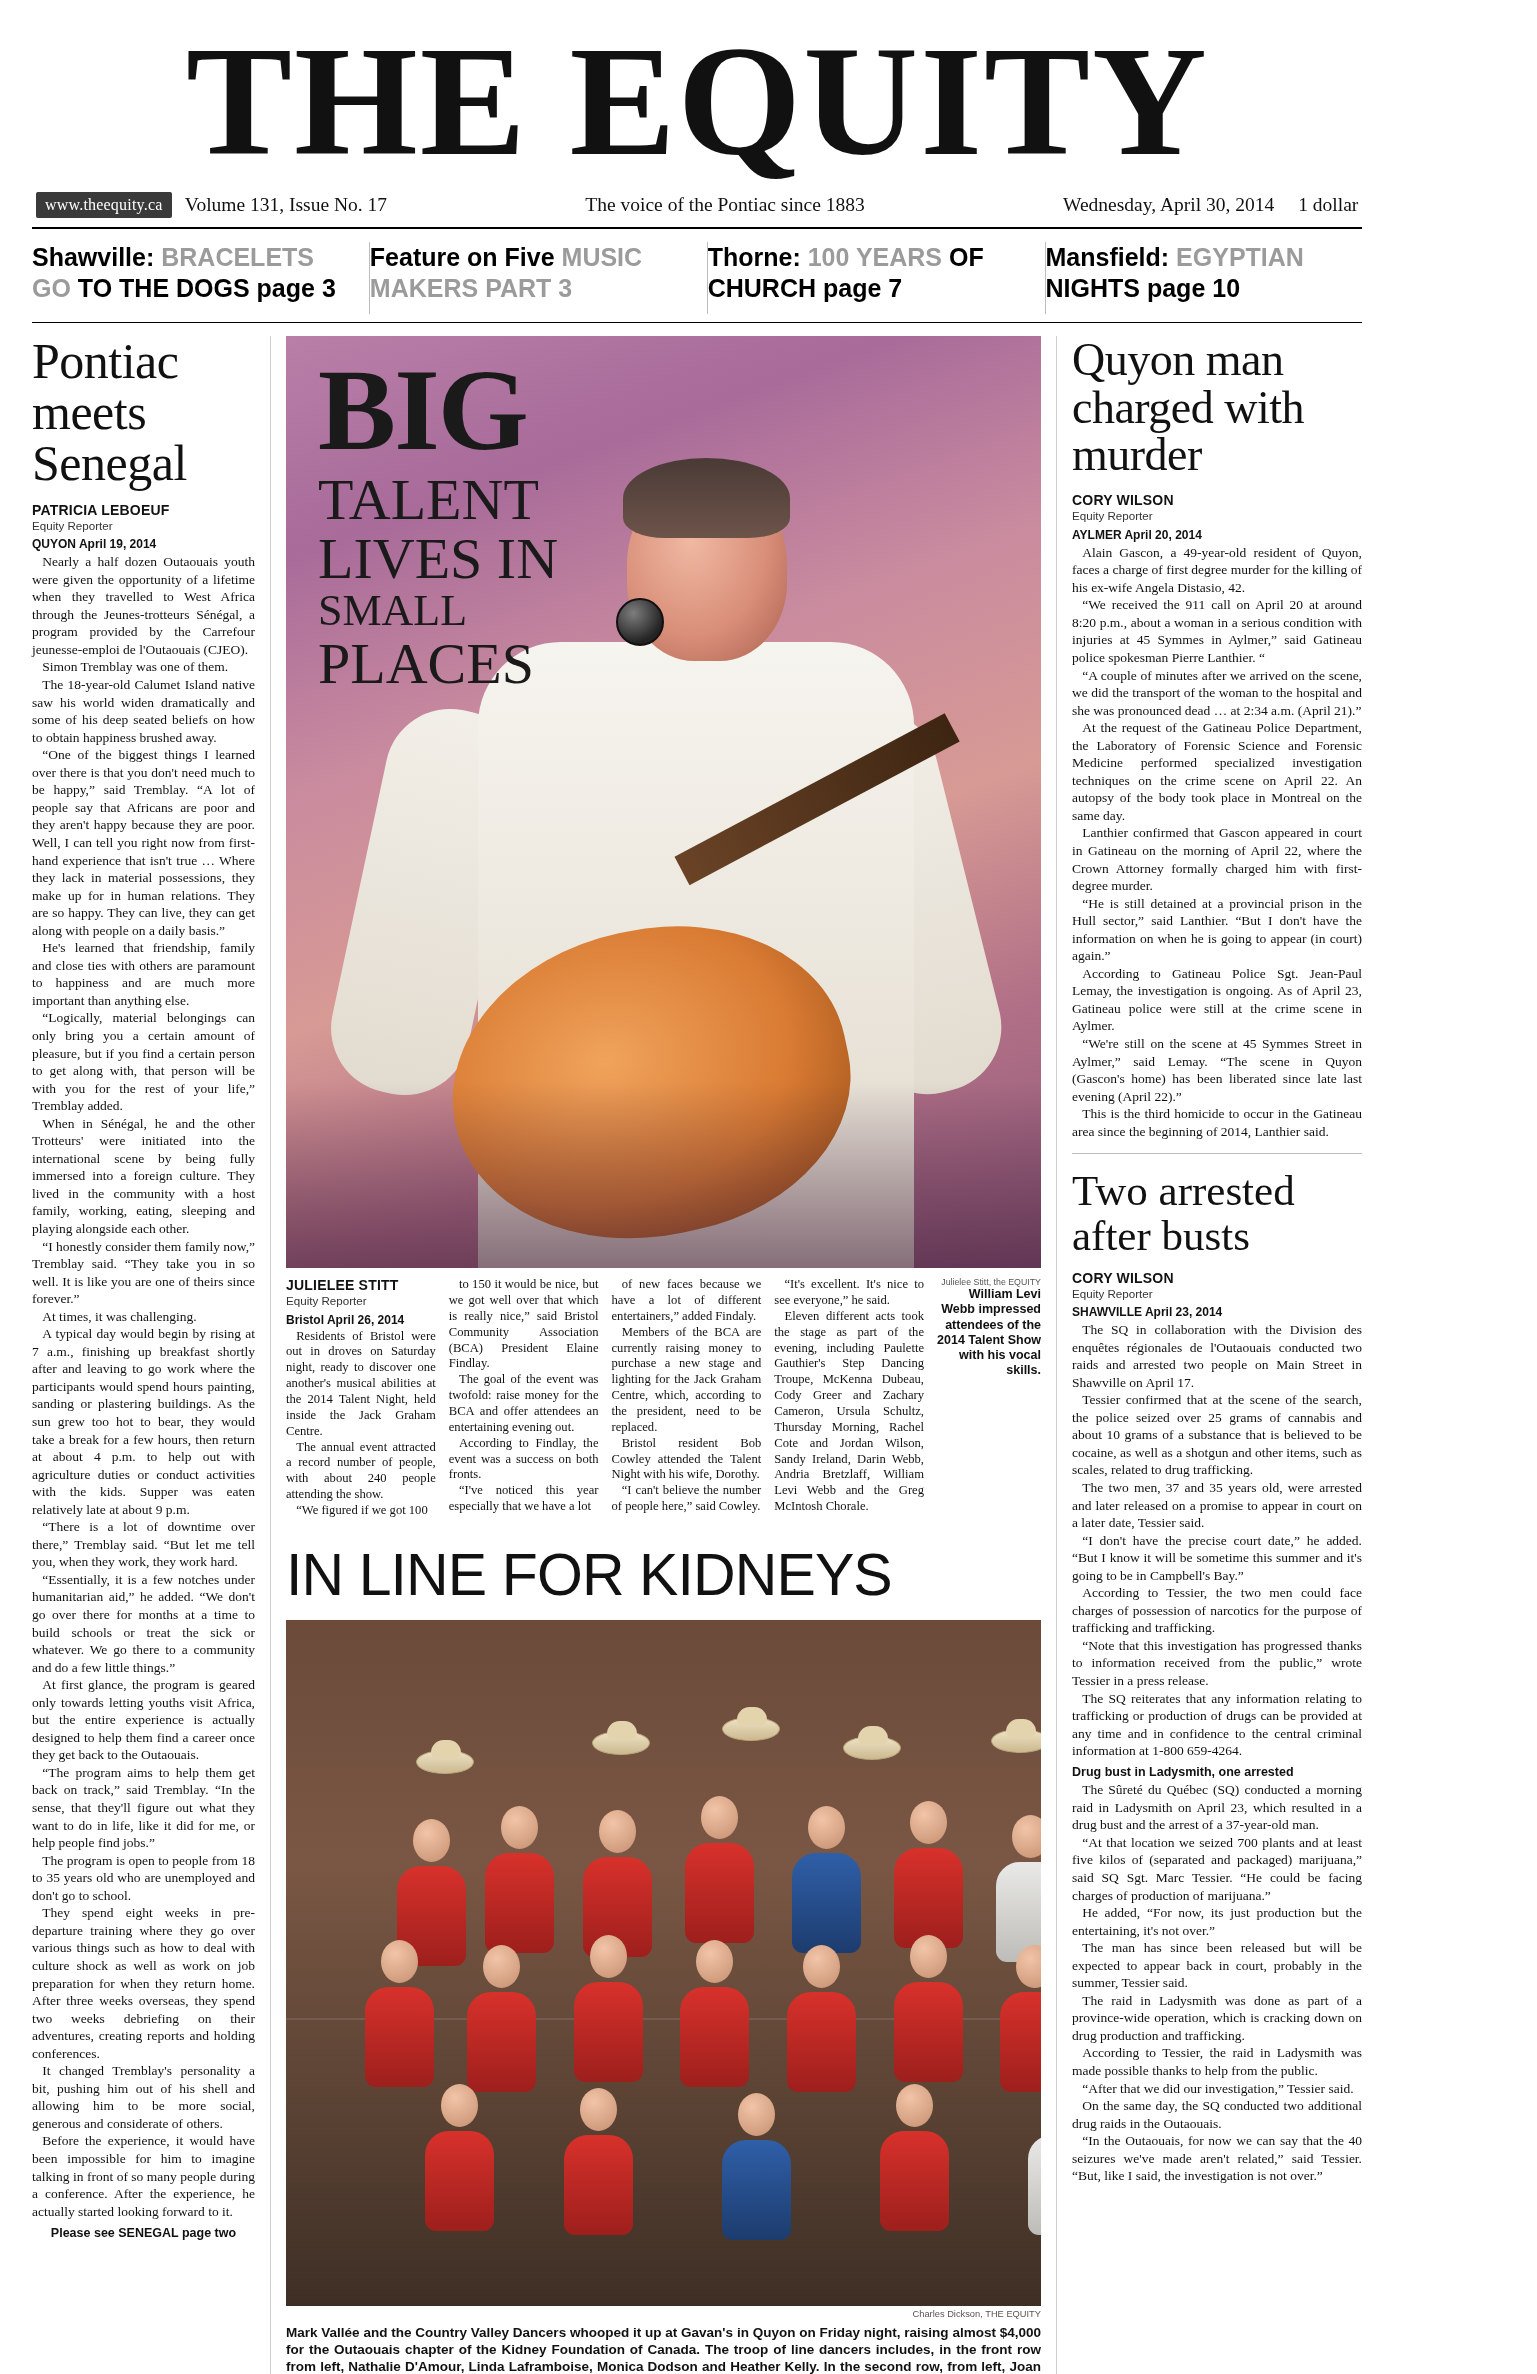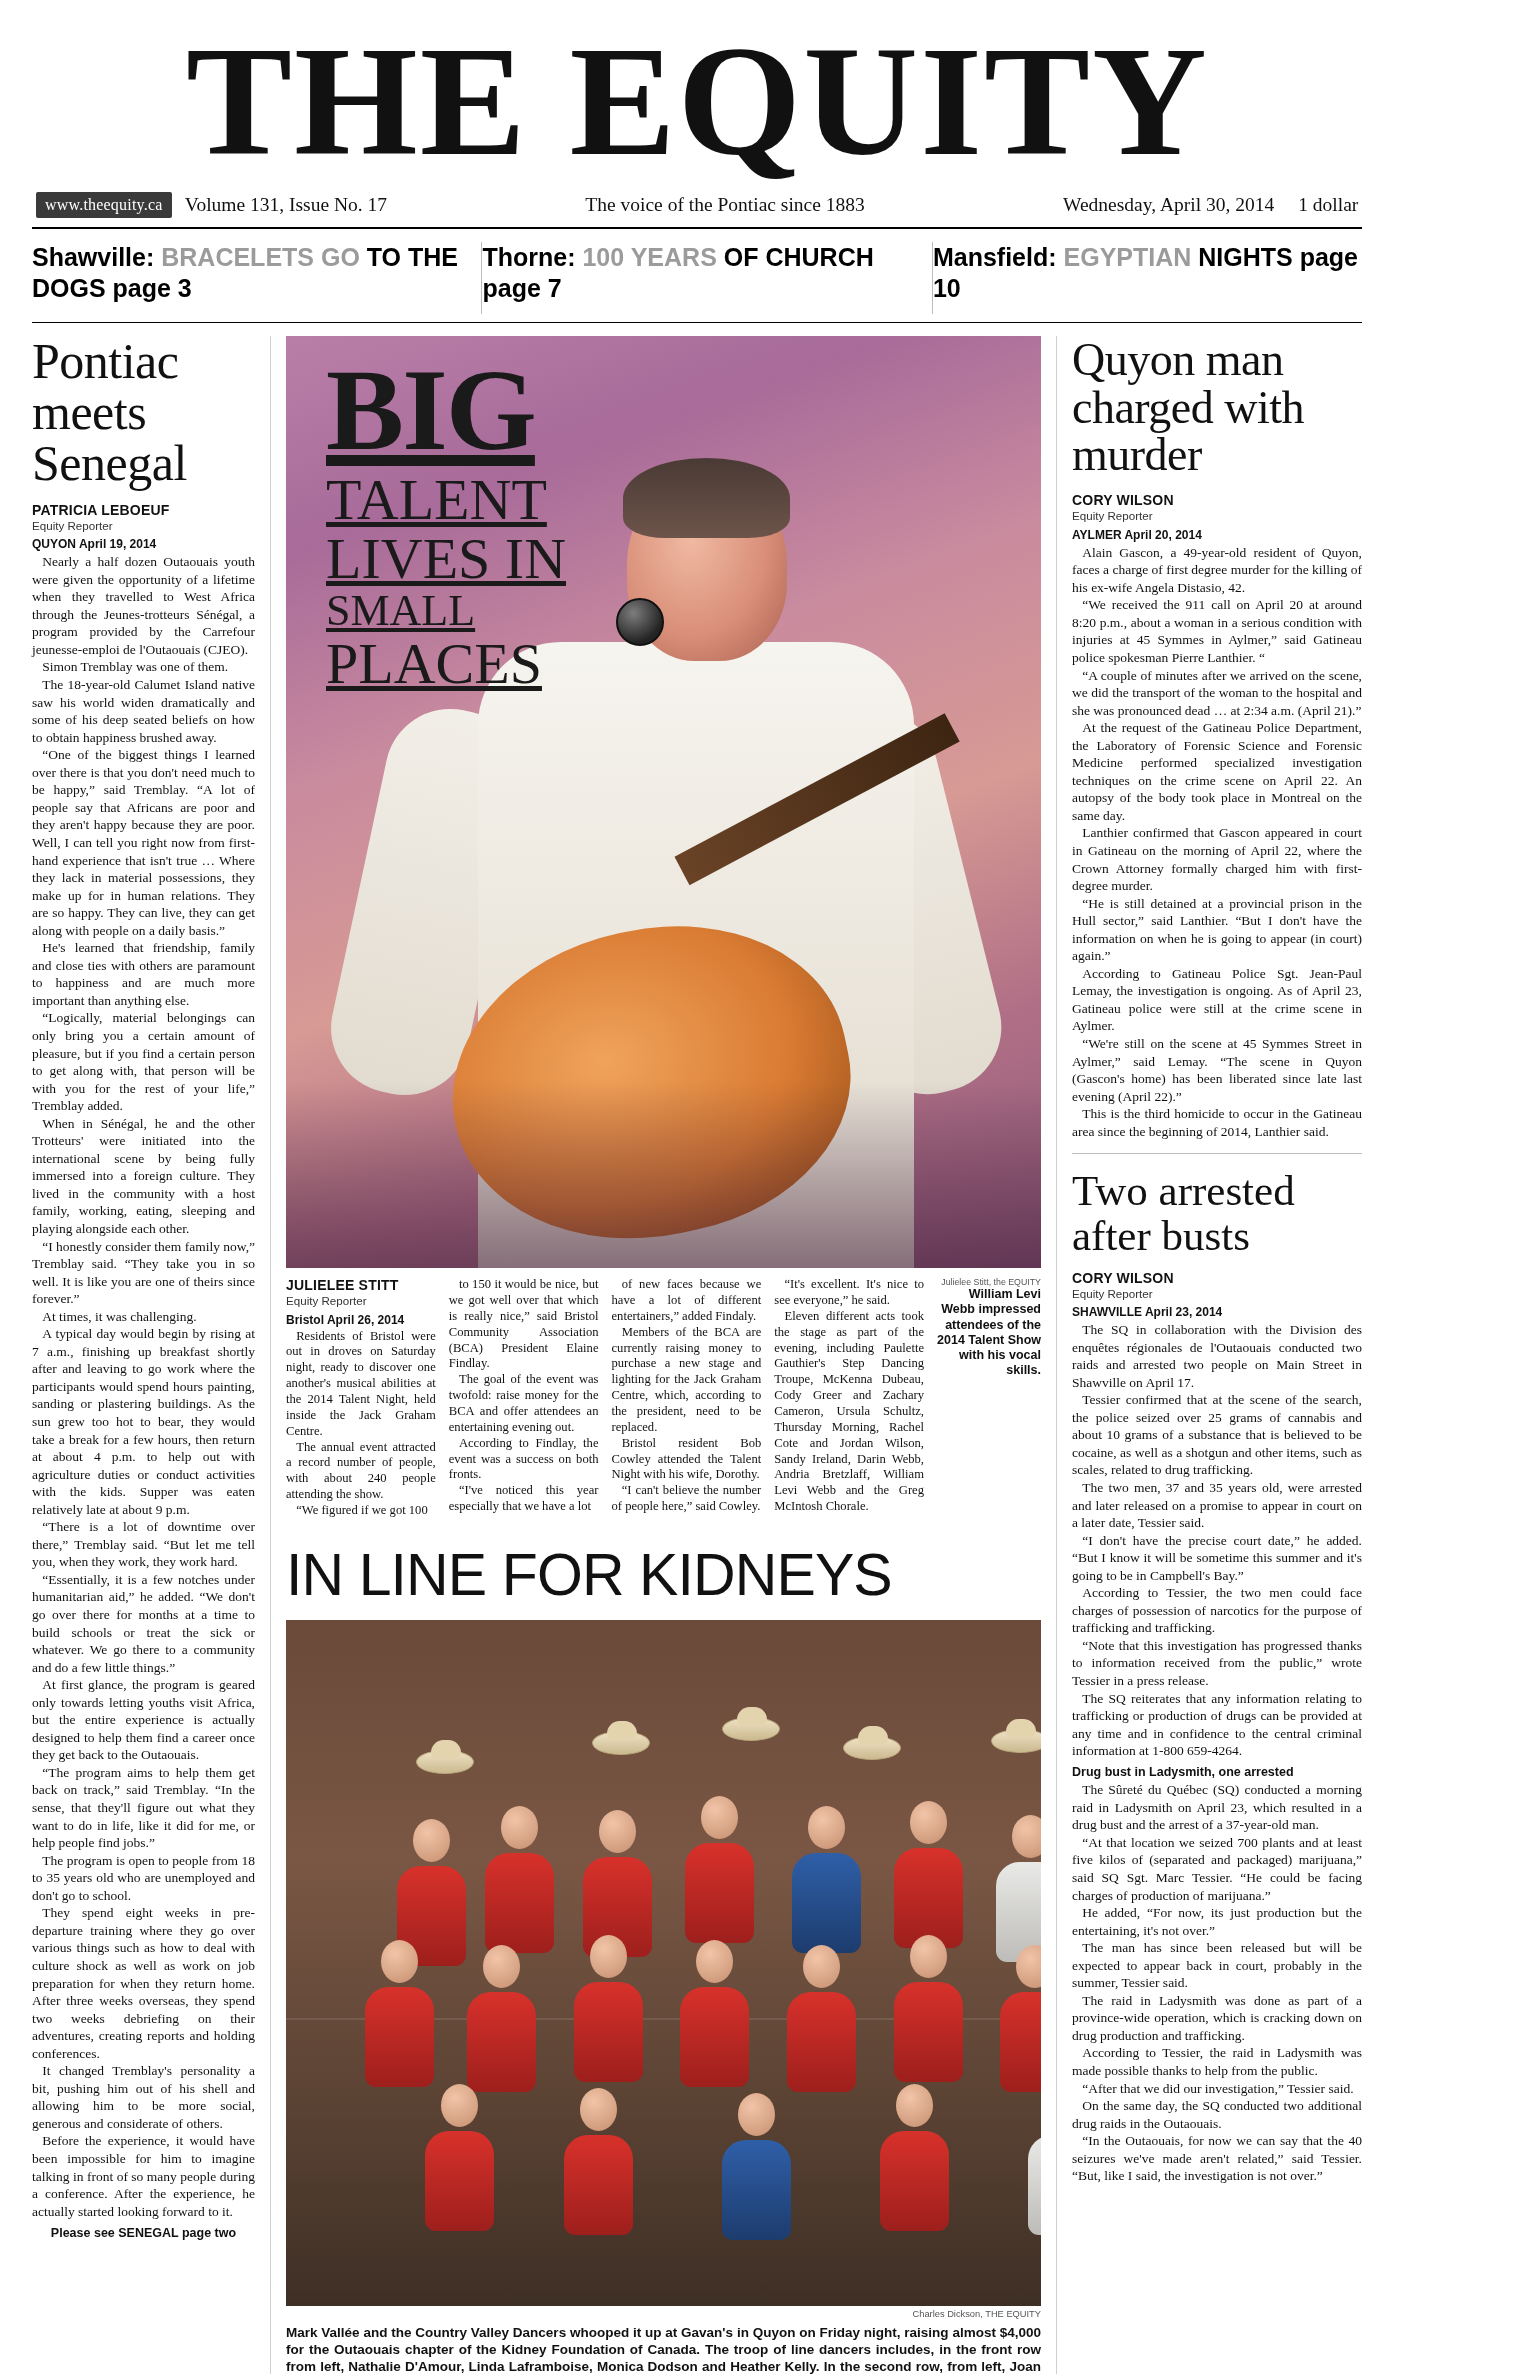--- a/index.html
+++ b/index.html
@@ -92,23 +92,23 @@
   .body-txt p.first { text-indent:10.2px; }
   .jump { font-family:"Liberation Sans", sans-serif; font-size:12.5px; font-weight:bold; text-align:center; margin-top:5.6px; }
   .subhead-bold { font-family:"Liberation Sans", sans-serif; font-size:12.5px; font-weight:bold; margin:5.6px 0 1.9px 0; }
 
   
   .photo-main {
     position:relative; width:100%; height:932px; overflow:hidden;
     background:linear-gradient(160deg,#b97fa8 0%, #a86b9a 18%, #c98b9e 38%, #d79a94 58%, #b06f86 78%, #8e5a78 100%);
   }
   .photo-main .overlay-title {
-    position:absolute; left:40px; top:20.4px; z-index:5;
+    position:absolute; left:32px; top:20.4px; z-index:5;
     font-family:"Liberation Serif", serif;
-    color:#1a1a1a; line-height:0.92;text-decoration:underline;
+    color:#1a1a1a; line-height:0.92;
   }
   .photo-main .overlay-title .w1 { font-size:117px; font-weight:bold; letter-spacing:-1.9px; display:block; }
   .photo-main .overlay-title .w2 { font-size:58px; display:block; margin-top:9.3px; }
   .photo-main .overlay-title .w3 { font-size:58px; display:block; margin-top:5.6px; }
   .photo-main .overlay-title .w4 { font-size:44px; display:block; margin-top:5.6px; }
   .photo-main .overlay-title .w5 { font-size:58px; display:block; margin-top:5.6px; }
 
   
   .fig { position:absolute; inset:0; }
   .fig .head {
@@ -230,20 +230,26 @@
   </div>
 
   <div class="rule-thick"></div>
 
   <div class="teasers">
     <div class="teaser">
       <span class="lead">Shawville:</span>
       <span class="grey">BRACELETS GO</span>
       <span class="blk">TO THE DOGS</span>
       <span class="blk">page 3</span>
+    </div>
+    <div class="teaser">
+      <span class="lead">Feature on Five</span>
+      <span class="grey">MUSIC</span>
+      <span class="grey">MAKERS PART 3</span>
+      <span class="blk"></span>
     </div>
     <div class="teaser">
       <span class="lead">Thorne:</span>
       <span class="grey">100 YEARS</span>
       <span class="blk">OF CHURCH</span>
       <span class="blk">page 7</span>
     </div>
     <div class="teaser">
       <span class="lead">Mansfield:</span>
       <span class="grey">EGYPTIAN</span>

